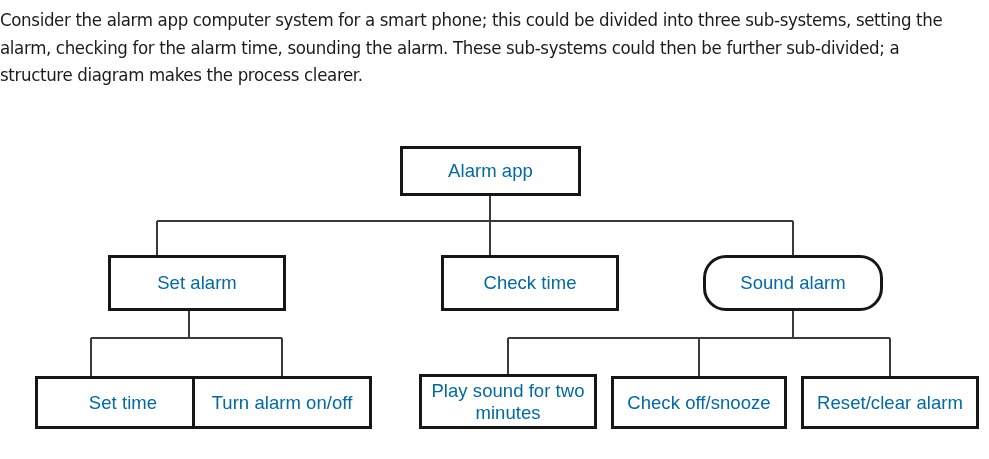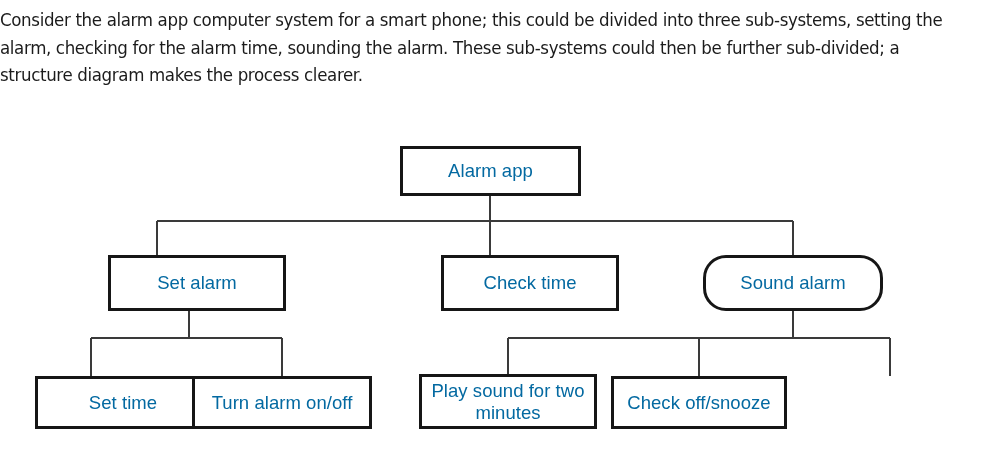--- a/index.html
+++ b/index.html
@@ -132,15 +132,18 @@
     <div class="node-box" id="node-turn-onoff">
       <span class="node-label">Turn alarm on/off</span>
     </div>
     <div class="node-box" id="node-play-sound">
       <span class="node-label">Play sound for two
 minutes</span>
     </div>
     <div class="node-box" id="node-check-snooze">
       <span class="node-label">Check off/snooze</span>
     </div>
+    <div class="node-box" id="node-reset-clear">
+      <span class="node-label">Reset/clear alarm</span>
+    </div>
 
   </div>
 </div>
 
 </body></html>

